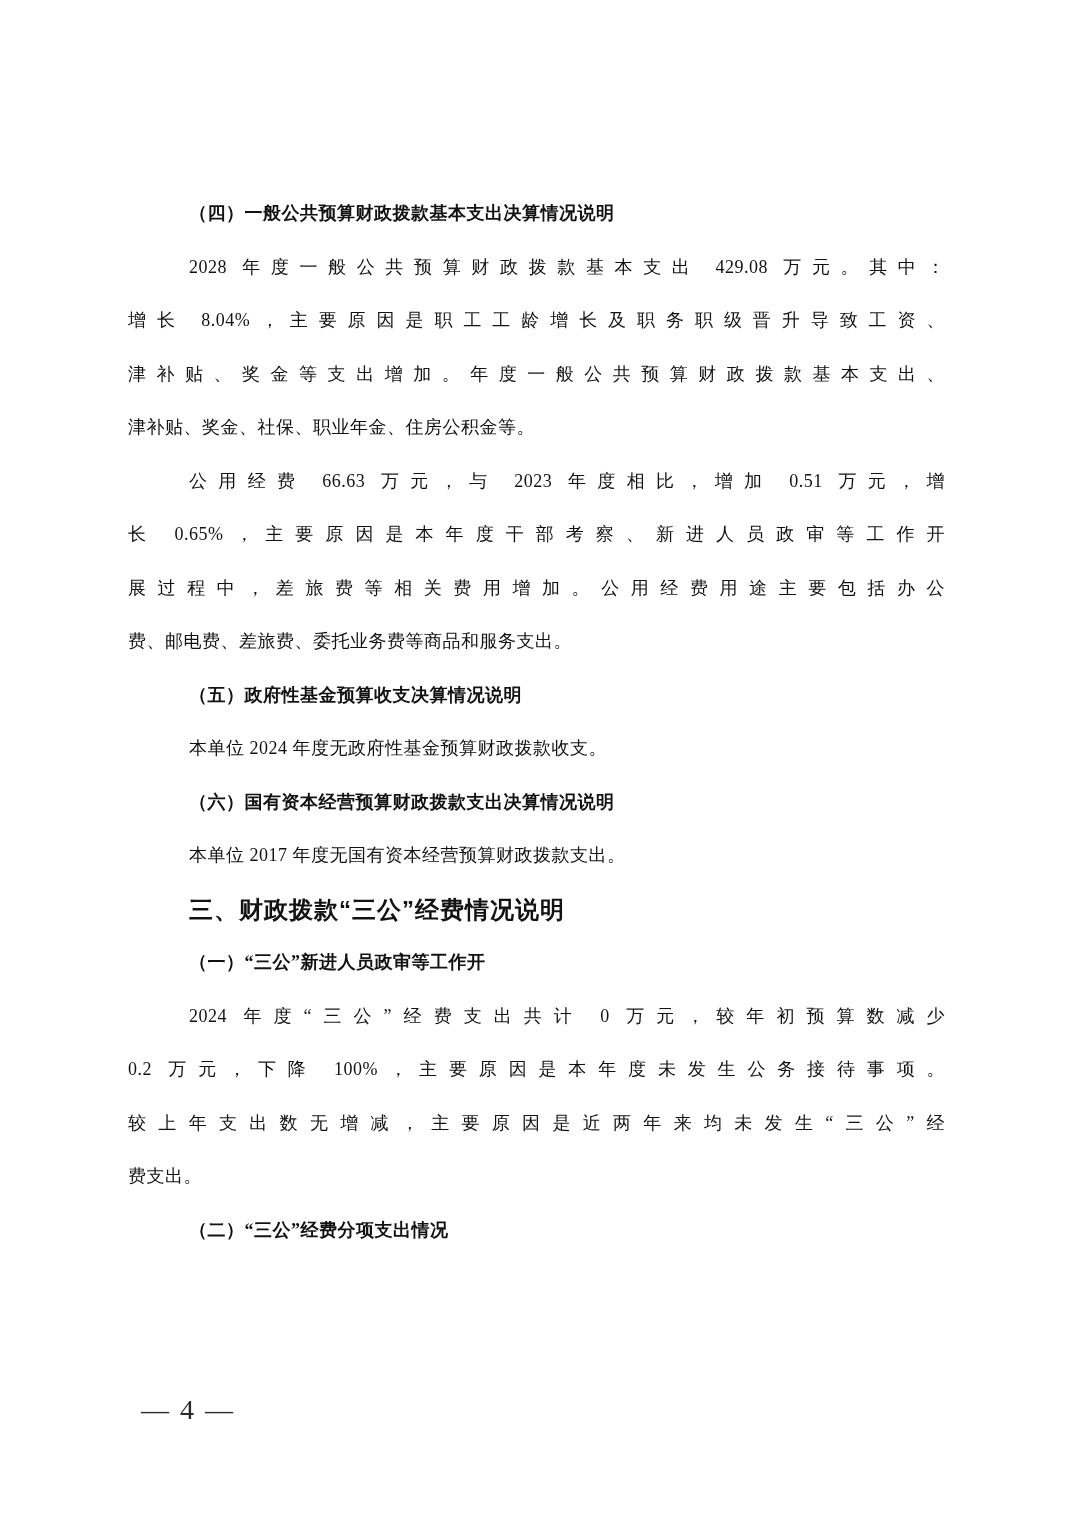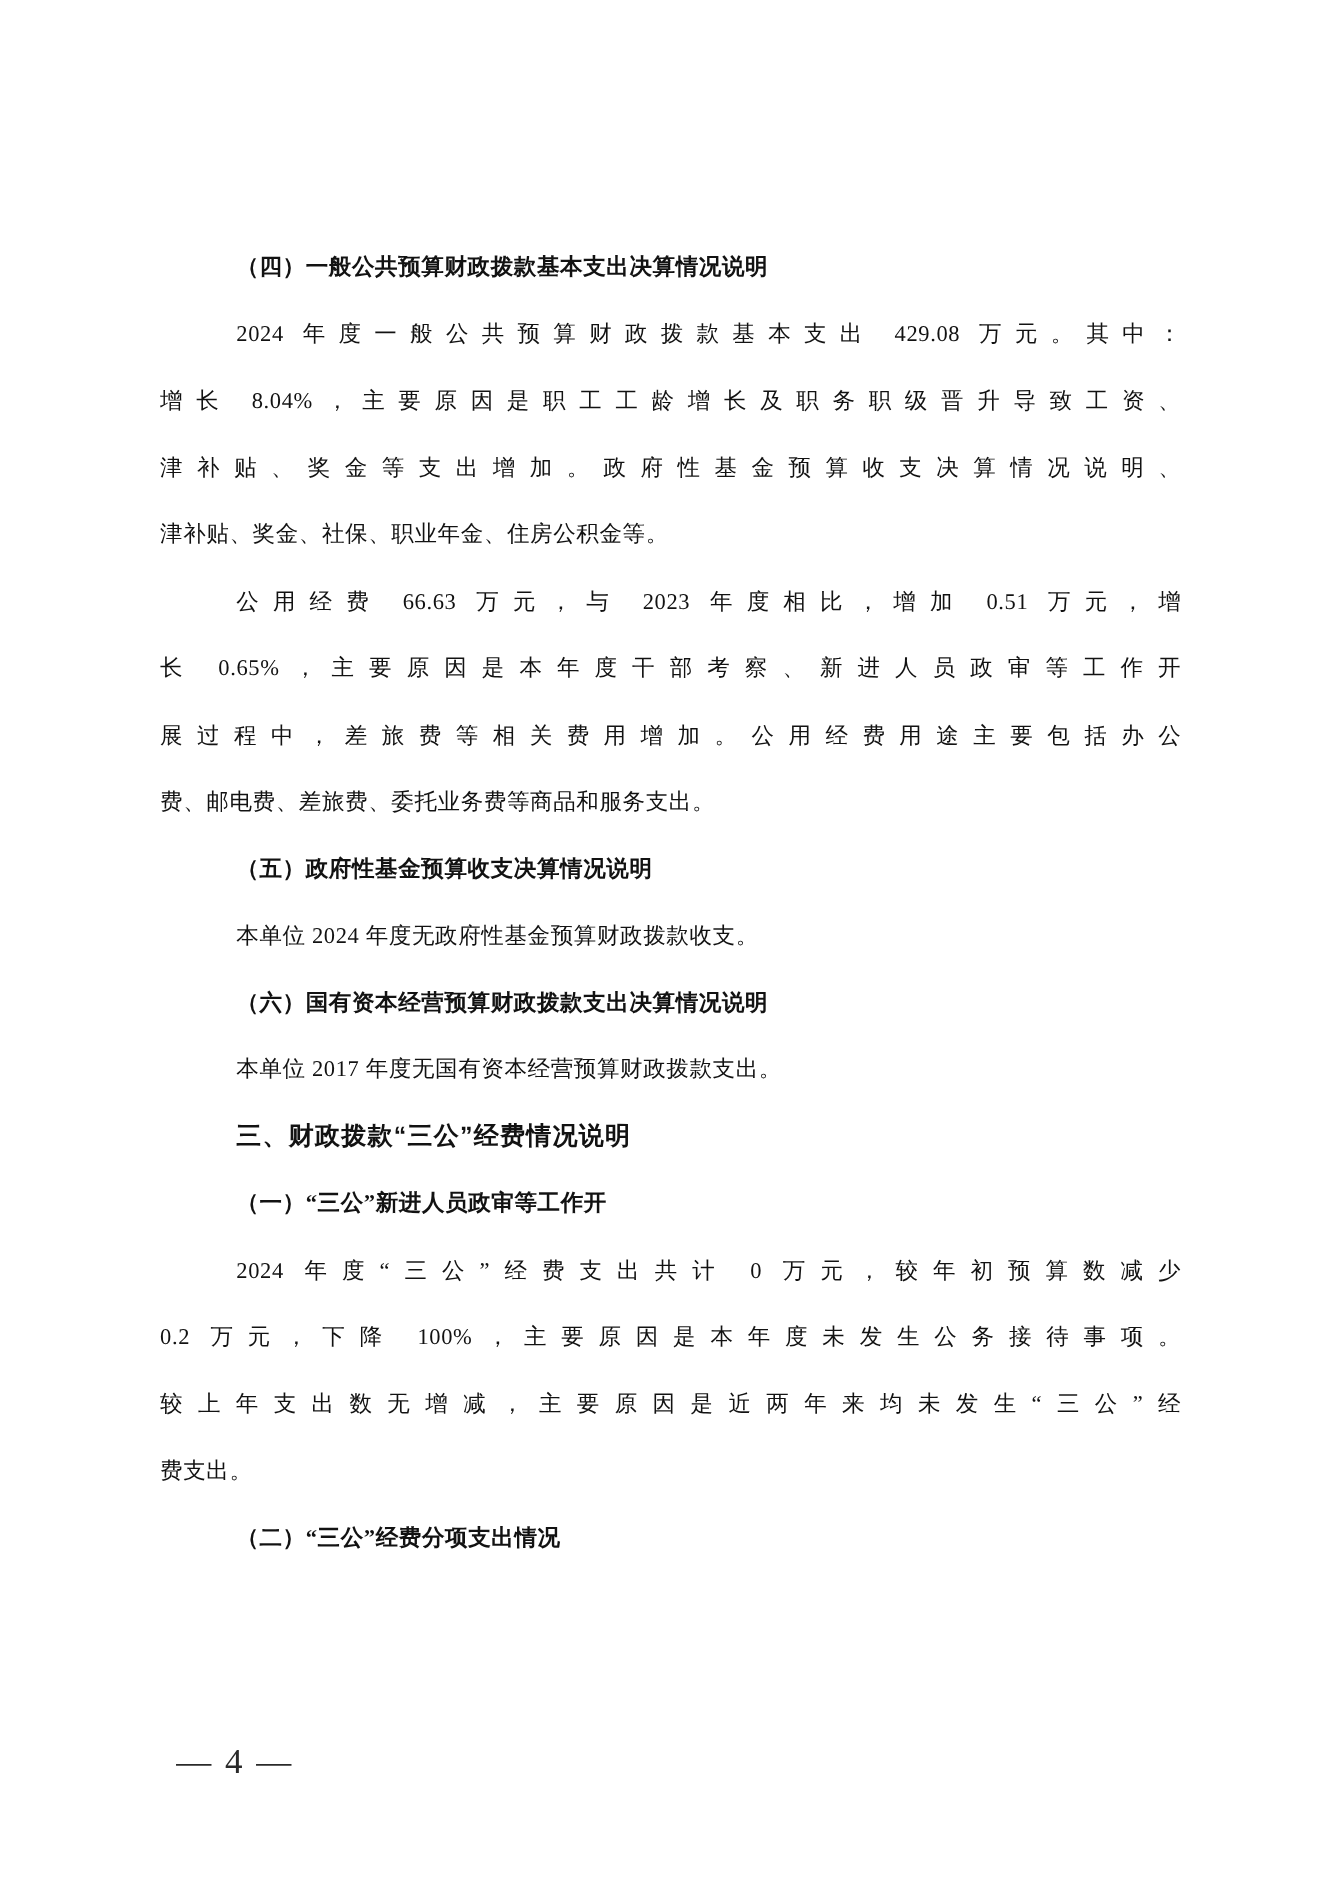--- a/index.html
+++ b/index.html
@@ -36,42 +36,42 @@
     text-align-last: justify;
   }
 
   
   .hd-kai { font-weight: 600; }
 
   
   .hd-hei {
     font-family: "Liberation Sans", "DejaVu Sans", sans-serif;
     font-weight: 700;
-    font-size: 20px;
+    font-size: 24px;
     letter-spacing: 1px;
   }
 
   .page-footer {
     position: absolute;
     left: 141px;
     top: 1393px;
     font-size: 28px;
     line-height: 34px;
     color: #2a2a2a;
     letter-spacing: 2px;
   }
 </style>
 </head>
 <body>
 
 <div class="doc-content">
   <div class="ln indent hd-kai">（四）一般公共预算财政拨款基本支出决算情况说明</div>
-  <div class="ln indent just">2024 年度一般公共预算财政拨款基本支出 429.08 万元。其中：</div>
+  <div class="ln indent just">2028 年度一般公共预算财政拨款基本支出 429.08 万元。其中：</div>
   <div class="ln just">增长 8.04%，主要原因是职工工龄增长及职务职级晋升导致工资、</div>
-  <div class="ln just">津补贴、奖金等支出增加。政府性基金预算收支决算情况说明、</div>
+  <div class="ln just">津补贴、奖金等支出增加。年度一般公共预算财政拨款基本支出、</div>
   <div class="ln">津补贴、奖金、社保、职业年金、住房公积金等。</div>
   <div class="ln indent just">公用经费 66.63 万元，与 2023 年度相比，增加 0.51 万元，增</div>
   <div class="ln just">长 0.65%，主要原因是本年度干部考察、新进人员政审等工作开</div>
   <div class="ln just">展过程中，差旅费等相关费用增加。公用经费用途主要包括办公</div>
   <div class="ln">费、邮电费、差旅费、委托业务费等商品和服务支出。</div>
   <div class="ln indent hd-kai">（五）政府性基金预算收支决算情况说明</div>
   <div class="ln indent">本单位 2024 年度无政府性基金预算财政拨款收支。</div>
   <div class="ln indent hd-kai">（六）国有资本经营预算财政拨款支出决算情况说明</div>
   <div class="ln indent">本单位 2017 年度无国有资本经营预算财政拨款支出。</div>
   <div class="ln indent hd-hei">三、财政拨款“三公”经费情况说明</div>

